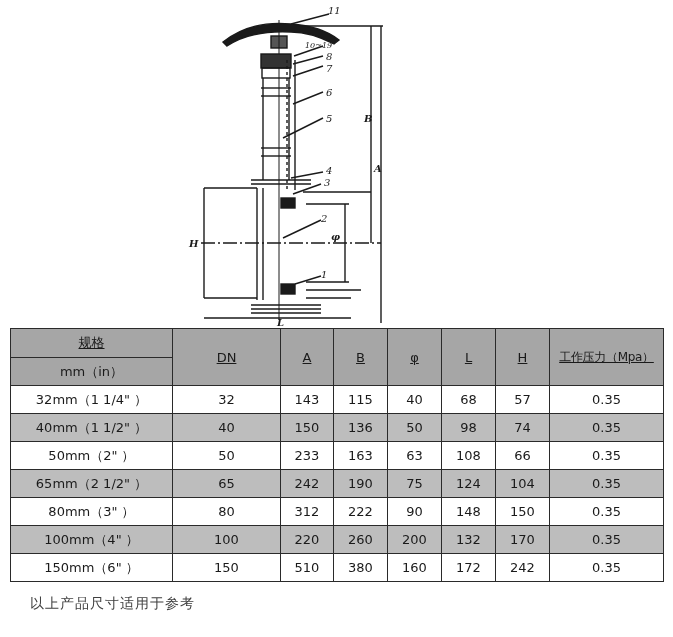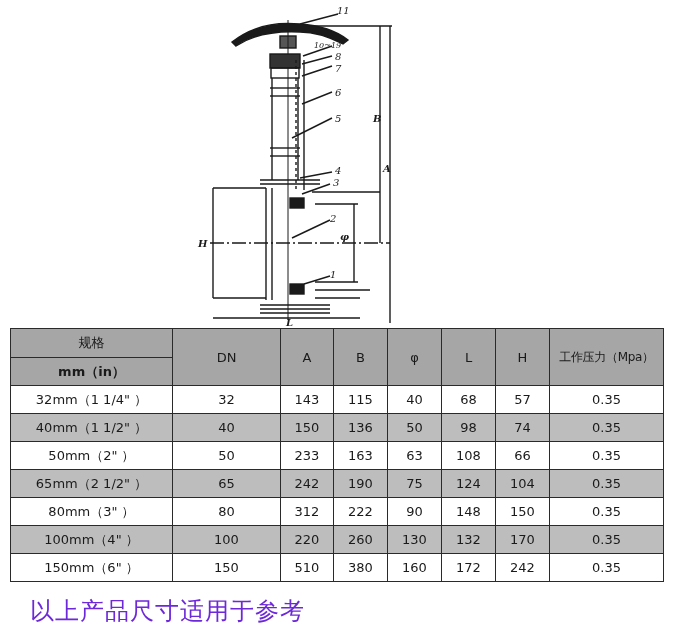--- a/index.html
+++ b/index.html
@@ -1,36 +1,36 @@
 <!DOCTYPE html>
 <html><head>
   <meta charset="utf-8">
   <style>
     html, body { margin: 0; padding: 0; background: #ffffff; }
     body { width: 673px; height: 637px; position: relative; overflow: hidden; font-family: "DejaVu Sans", sans-serif; }
-    .drawing { position: absolute; left: 180px; top: 0; width: 240px; height: 328px; }
+    .drawing { position: absolute; left: 171px; top: 0; width: 240px; height: 328px; }
     .drawing svg { width: 240px; height: 328px; display: block; }
     .spec-table {
       position: absolute; left: 10px; top: 328px;
       border-collapse: collapse; table-layout: fixed;
       font-family: "DejaVu Sans", sans-serif; font-size: 13px; color: #1a1a1a;
     }
     .spec-table td, .spec-table th {
       border: 1.5px solid #2a2a2a; text-align: center; vertical-align: middle;
       padding: 0; font-weight: normal; height: 27px;
     }
     .spec-table thead th { background: #a6a6a6; }
-    .spec-table thead tr.h1 th { height: 28px; }
-    .spec-table thead tr.h2 th { height: 27px; font-weight: bold; }
+    .spec-table thead tr.h1 th { height: 28px; text-decoration: underline; }
+    .spec-table thead tr.h2 th { height: 27px; }
     .spec-table tbody tr.odd td { background: #ffffff; }
     .spec-table tbody tr.even td { background: #bdbdbd; }
     .spec-table th.wp { font-size: 12px; letter-spacing: -0.3px; white-space: nowrap; }
     .footnote {
       position: absolute; left: 30px; top: 595px;
-      font-family: "DejaVu Sans", sans-serif; font-size: 24px; color: #6d28d9; letter-spacing: 1px;
+      font-family: "DejaVu Sans", sans-serif; font-size: 14px; color: #404040; letter-spacing: 1px;
     }
   </style>
 </head>
 <body>
 
 <div class="drawing">
   <svg viewBox="0 0 240 328" xmlns="http://www.w3.org/2000/svg">
     <g stroke="#1a1a1a" fill="none" stroke-width="1.4">
 
       <path d="M52 42 Q80 20 120 24 Q150 26 168 40 L163 44 Q140 32 120 32 Q80 30 56 46 Z" fill="#1a1a1a"></path>
@@ -190,21 +190,21 @@
       <td>90</td>
       <td>148</td>
       <td>150</td>
       <td>0.35</td>
     </tr>
     <tr class="even">
       <td>100mm（4"  ）</td>
       <td>100</td>
       <td>220</td>
       <td>260</td>
-      <td>130</td>
+      <td>200</td>
       <td>132</td>
       <td>170</td>
       <td>0.35</td>
     </tr>
     <tr class="odd">
       <td>150mm（6"  ）</td>
       <td>150</td>
       <td>510</td>
       <td>380</td>
       <td>160</td>

